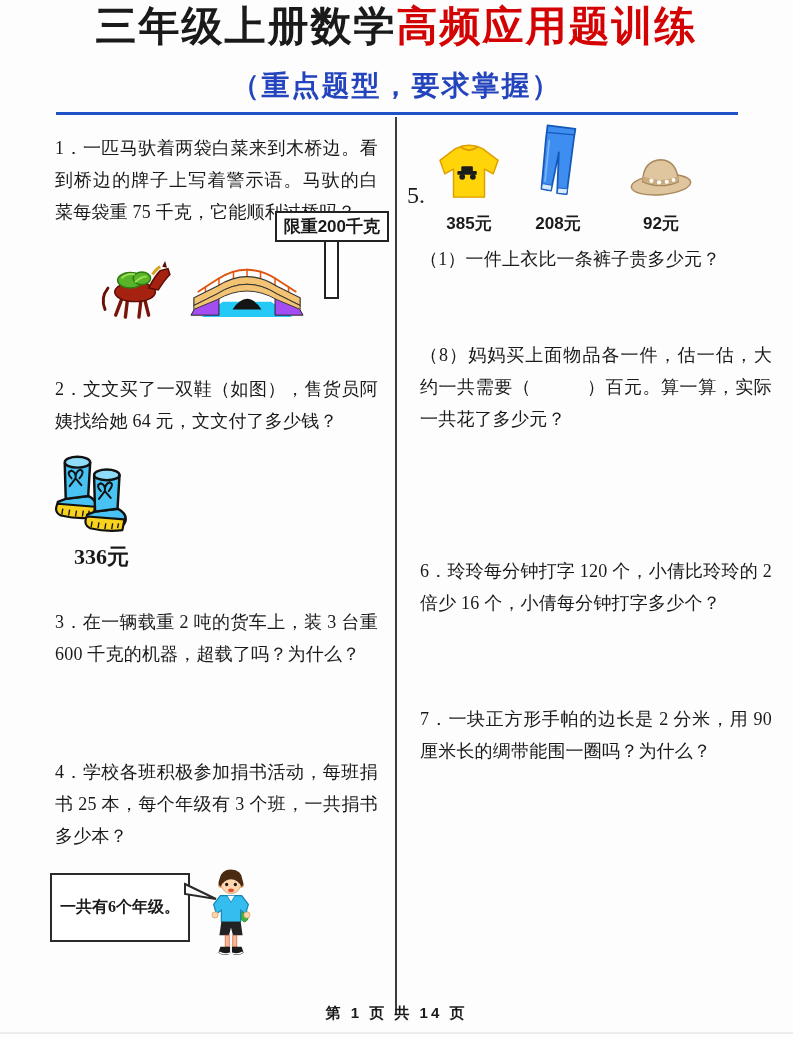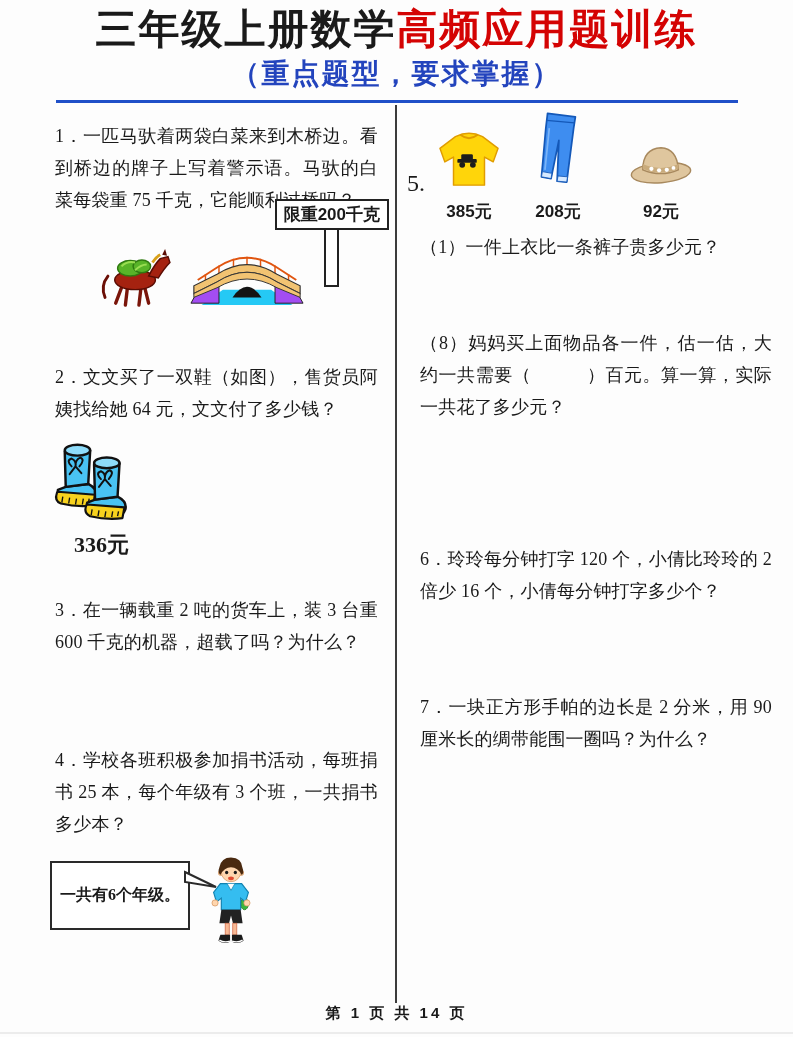--- a/index.html
+++ b/index.html
@@ -1,22 +1,22 @@
 <!DOCTYPE html>
 <html><head>
 <meta charset="utf-8">
 <style>
   html,body{margin:0;padding:0;background:#fff;}
   .page{position:relative;width:793px;height:1037px;background:#fdfdfd;overflow:hidden;
         font-family:"Liberation Serif","DejaVu Serif",serif;color:#1a1a1a;}
   
-  .title{margin-top:6px;text-align:center;font-family:Liberation Sans, sans-serif;
+  .title{margin-top:6px;text-align:center;font-family:Liberation Mono, monospace;
          font-weight:900;font-size:41px;letter-spacing:2px;line-height:1.15;white-space:nowrap;}
   .title .red{color:#d40303;}
-  .subtitle{margin-top:2px;text-align:center;color:#2344bd;font-size:28px;font-weight:600;letter-spacing:2px;}
+  .subtitle{margin-top:14px;text-align:center;color:#2344bd;font-size:28px;font-weight:600;letter-spacing:2px;}
   .rule{width:682px;height:3px;background:#2050c8;margin:7px auto 0;}
   
   .main{display:flex;margin-top:2px;}
   .col-left{width:395px;box-sizing:border-box;padding:2px 4px 0 42px;flex-shrink:0;}
   .divider{width:2px;background:#3c3c3c;height:898px;flex-shrink:0;}
   .col-right{flex:1;box-sizing:border-box;padding:2px 8px 0 10px;}
   .prob{margin:13px;font-size:18px;line-height:32px;text-align:justify;letter-spacing:.2px;}
   
   .fig1{position:relative;height:80px;margin-top:2px;}
   .fig1-images{position:absolute;left:56px;bottom:0;display:flex;align-items:flex-end;gap:14px;}

